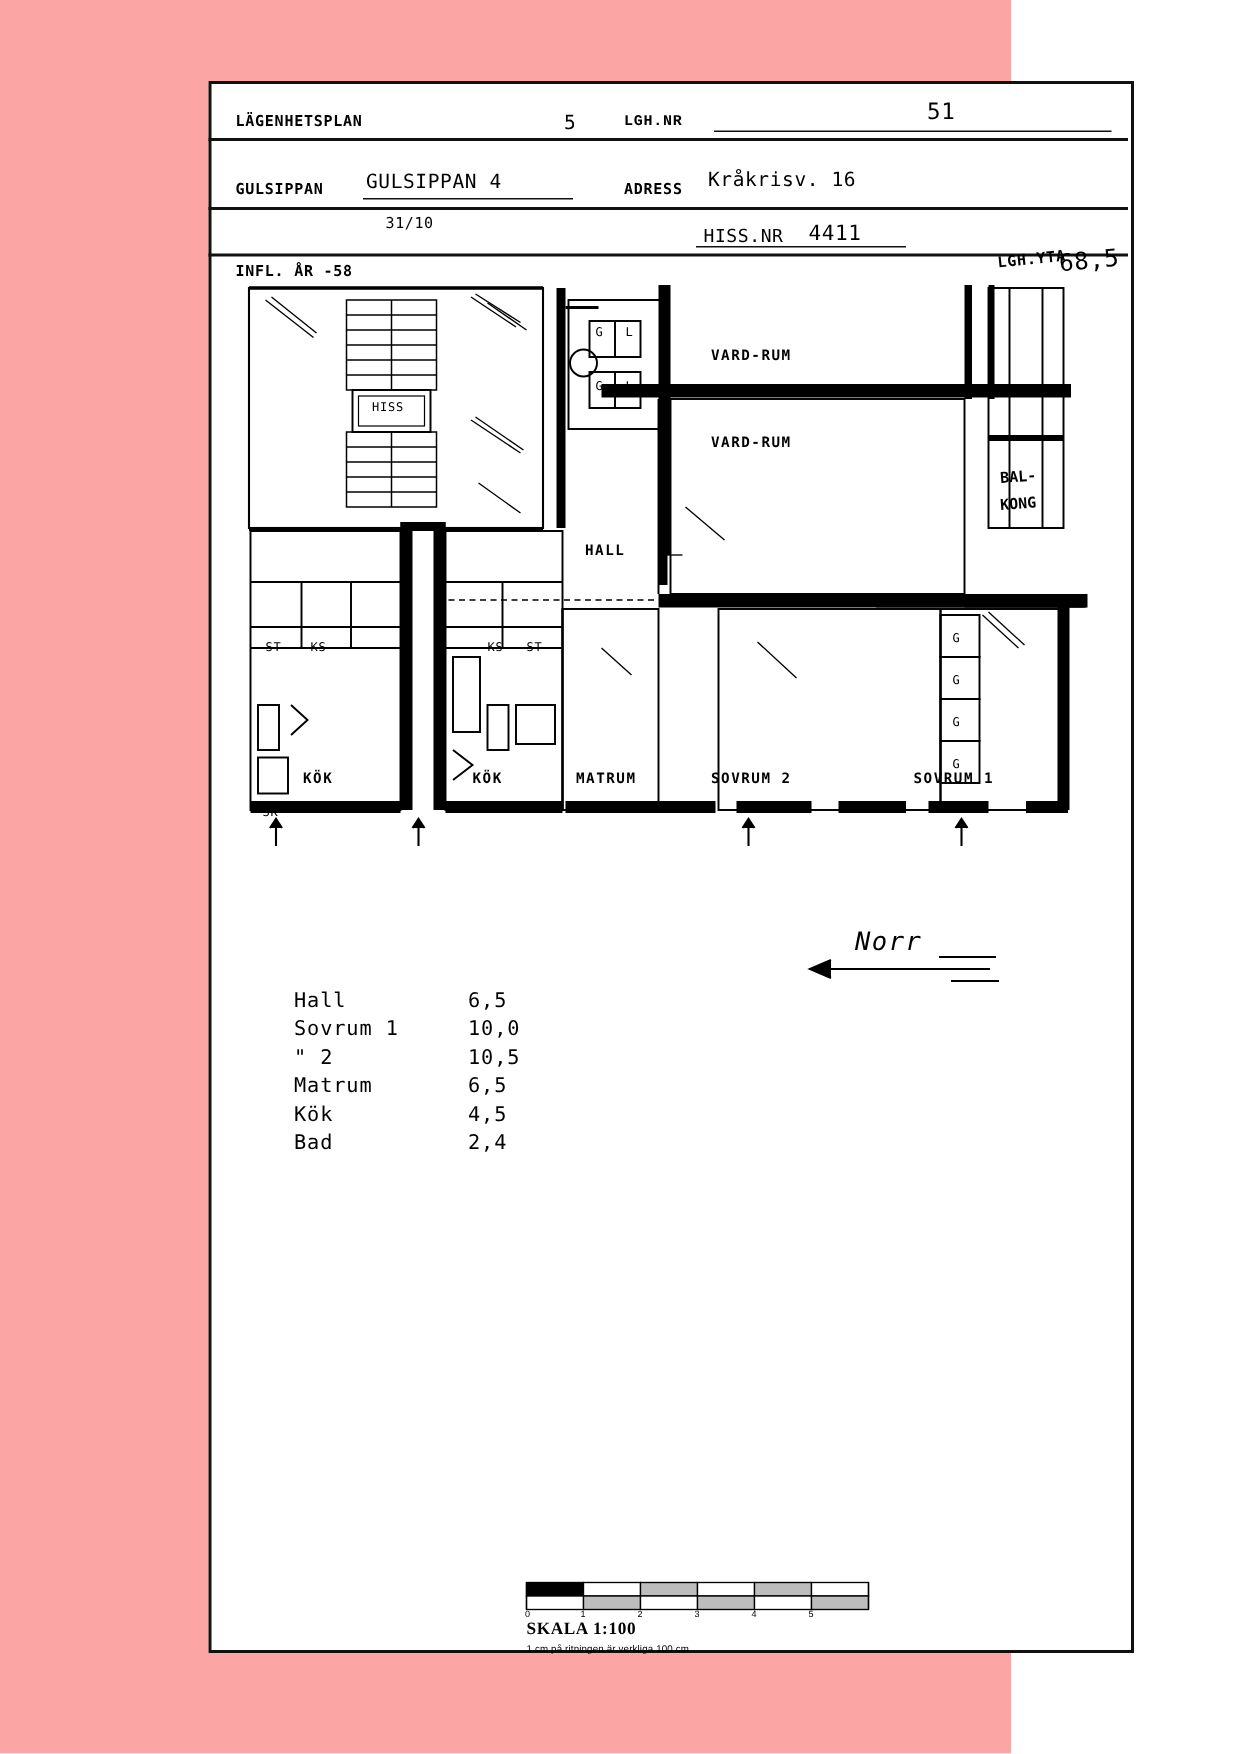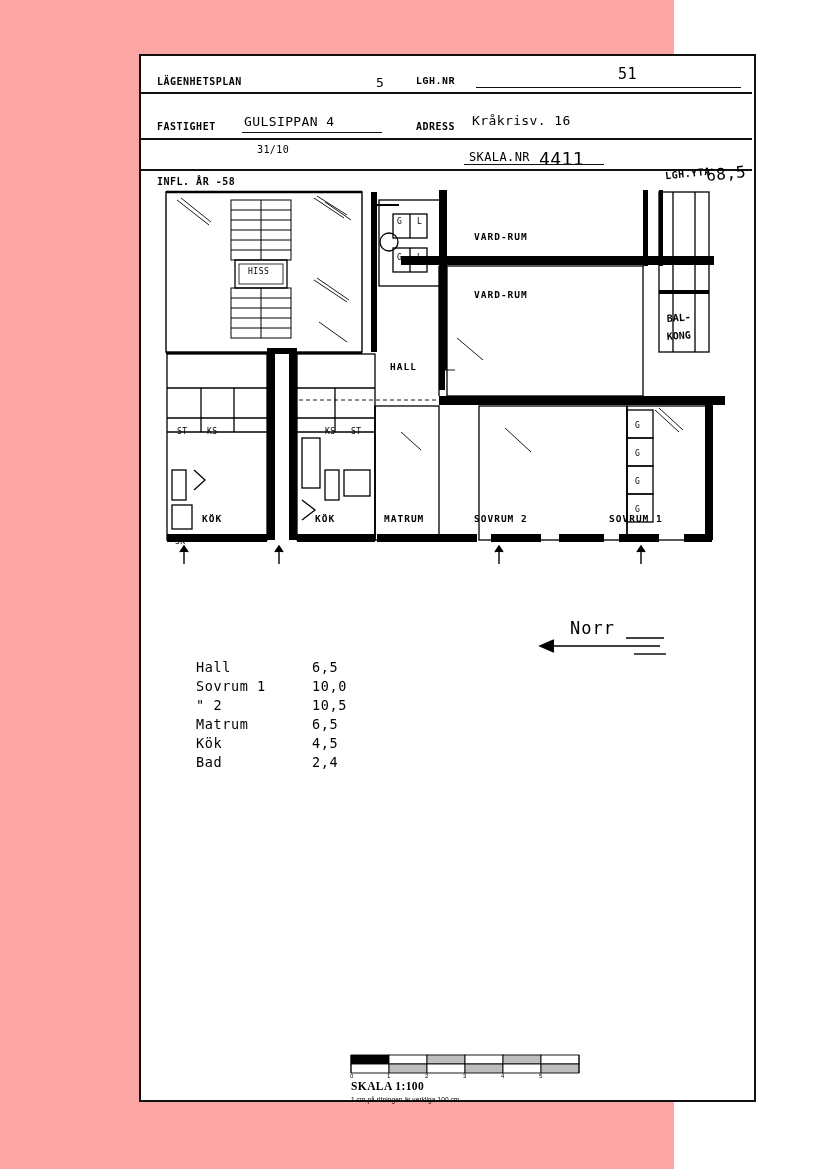--- a/index.html
+++ b/index.html
@@ -88,20 +88,21 @@
   .north {
     position: absolute;
     left: 530px; top: 618px;
     width: 160px; height: 56px;
   }
   .north-label {
     position: absolute;
     left: 40px; top: 0px;
     font-family: "DejaVu Sans Mono", monospace;
     font-size: 17px;
+    font-style: italic;
     letter-spacing: 1px;
   }
 
   
   .scalebar {
     position: absolute;
     left: 350px; top: 1053px;
     width: 250px; height: 58px;
   }
   .scale-text {
@@ -132,32 +133,32 @@
   <div class="sheet-frame"></div>
 
   <div class="hdr">
 
     <div style="position:absolute; left:18px; top:22px;" class="lbl">LÄGENHETSPLAN</div>
     <div style="position:absolute; left:237px; top:21px;" class="hand">5</div>
     <div style="position:absolute; left:277px; top:22px;font-family:Liberation Mono, monospace;" class="lbl">LGH.NR</div>
     <div style="position:absolute; left:455px; top:11px; font-size:15px;margin-left:24px;" class="hand">51</div>
     <div class="rule" style="left:337px; top:33px; width:265px;"></div>
 
-    <div style="position:absolute; left:18px; top:67px;" class="lbl">FASTIGHET</div>
+    <div style="position:absolute; left:18px; top:67px;" class="lbl">GULSIPPAN</div>
     <div style="position:absolute; left:105px; top:60px;" class="hand">GULSIPPAN 4</div>
     <div class="rule" style="left:103px; top:78px; width:140px;"></div>
 
     <div style="position:absolute; left:277px; top:67px;" class="lbl">ADRESS</div>
     <div style="position:absolute; left:333px; top:59px;" class="hand">Kråkrisv. 16</div>
 
     <div style="position:absolute; left:18px; top:98px;margin-top:24px;" class="lbl" style2="">INFL. ÅR -58</div>
     <div style="position:absolute; left:118px; top:90px; font-size:10px;" class="hand">31/10</div>
 
-    <div style="position:absolute; left:330px; top:96px; font-size:12px;" class="hand">SKALA.NR</div>
-    <div style="position:absolute; left:400px; top:94px; font-size:18px;" class="hand">4411</div>
+    <div style="position:absolute; left:330px; top:96px; font-size:12px;" class="hand">HISS.NR</div>
+    <div style="position:absolute; left:400px; top:94px; font-size:14px;" class="hand">4411</div>
     <div class="rule" style="left:325px; top:110px; width:140px;"></div>
 
     <div class="hline" style="top:38px;"></div>
     <div class="hline" style="top:84px;"></div>
     <div class="hline" style="top:115px;"></div>
   </div>
 
   <div style="position:absolute; left:665px; top:168px; font-size:10px; font-weight:bold; transform:rotate(-6deg);" class="lbl">LGH.YTA</div>
   <div style="position:absolute; left:706px; top:164px; font-size:16px; transform:rotate(-6deg);" class="hand">68,5</div>
 

